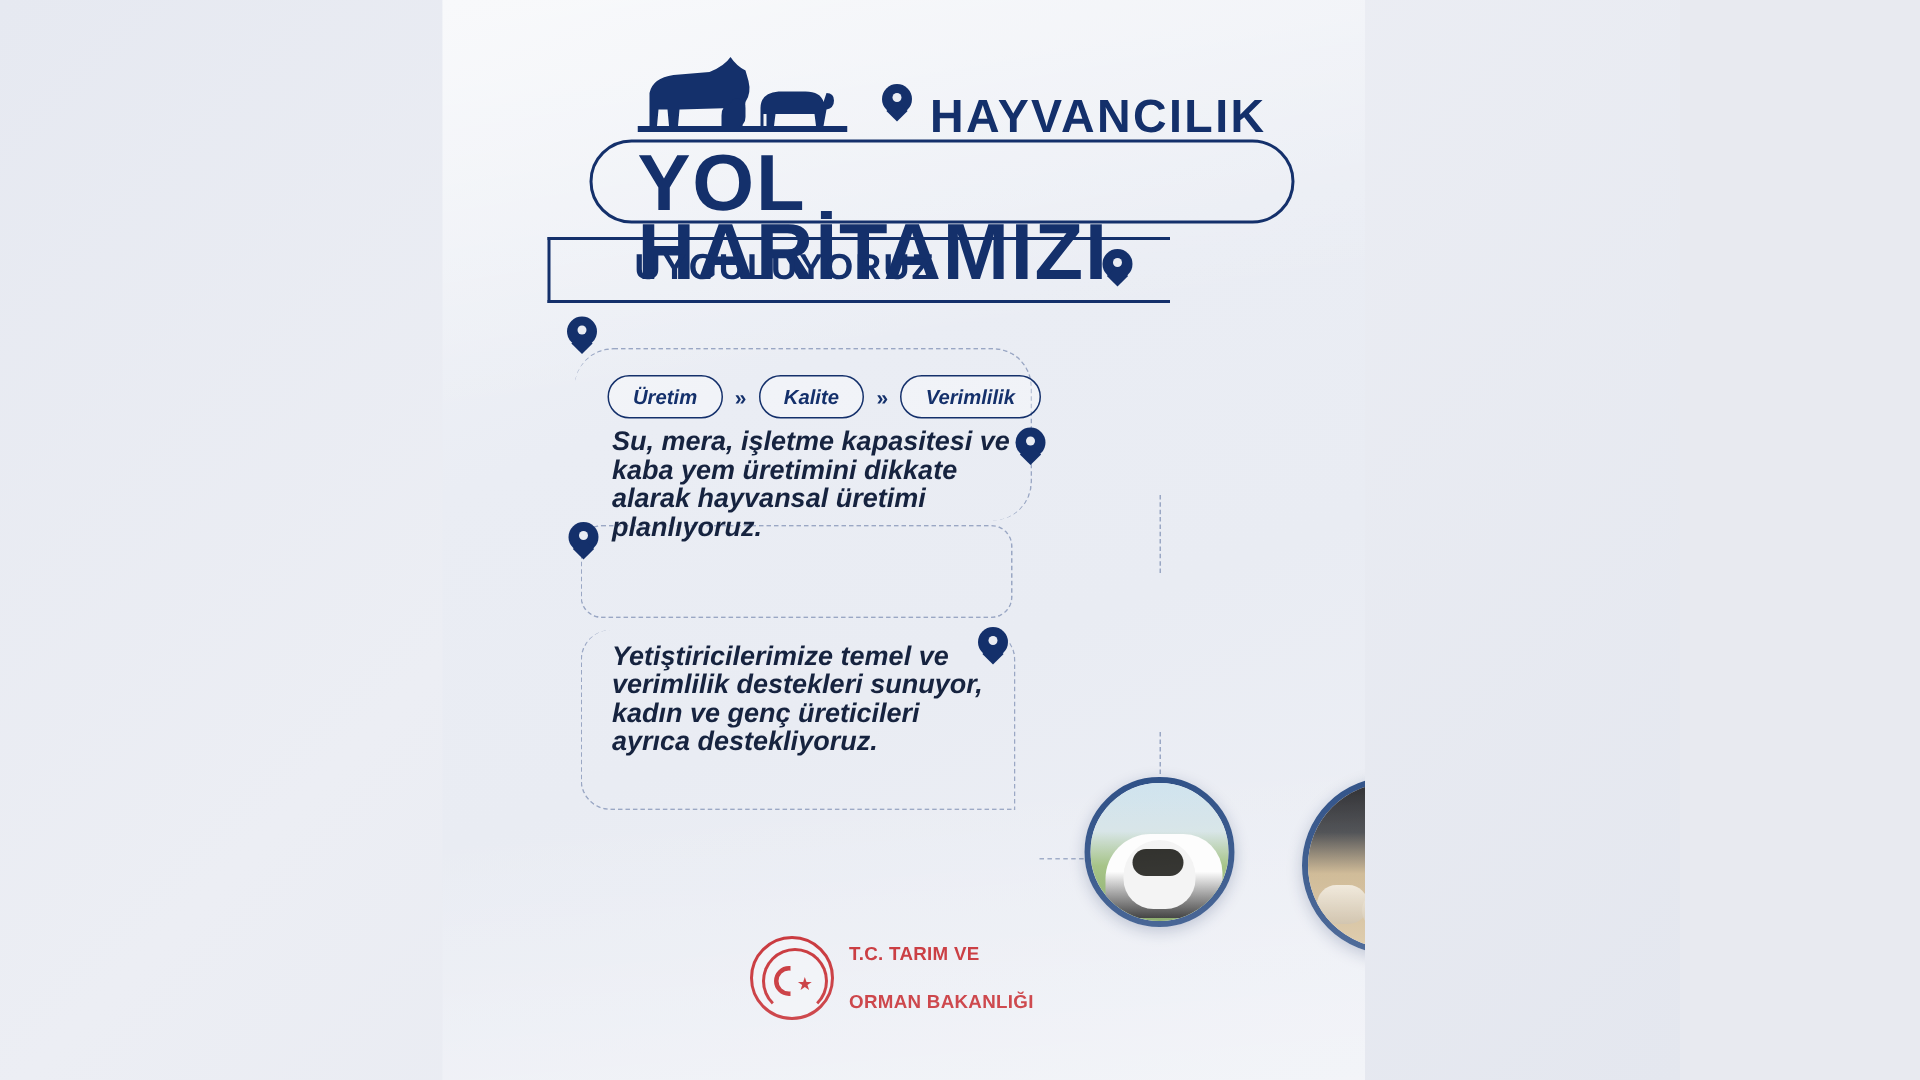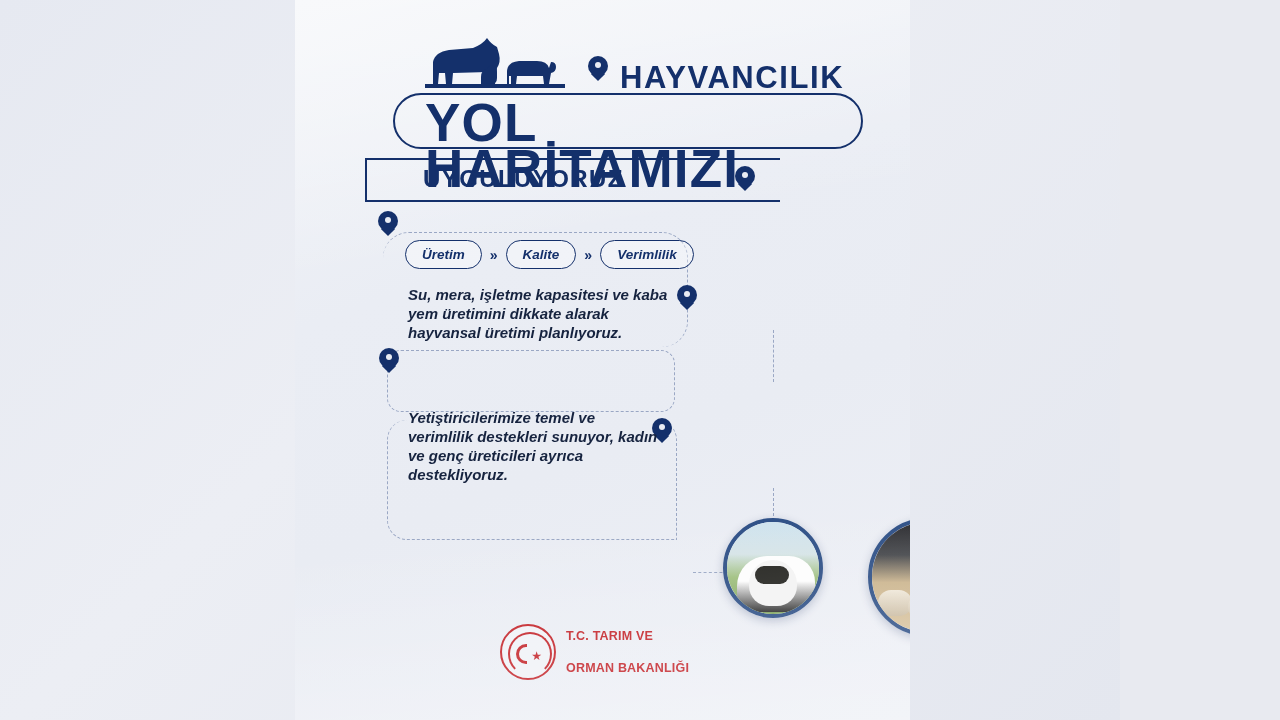--- a/index.html
+++ b/index.html
@@ -114,21 +114,21 @@
   .pin .dot {
     position:absolute; left: 7px; top: 6px;
     width: 6px; height: 6px; border-radius: 50%;
     background: #e9ecf3;
     z-index: 2;
   }
 
   
   .chips {
     position: absolute;
-    left: 110px; top: 240px;
+    left: 110px; top: 250px;
     display: flex; align-items: center; gap: 6px;
   }
   .chip {
     border: 1.6px solid #14306b;
     border-radius: 16px;
     padding: 6px 16px;
     font-size: 13.5px;
     font-weight: 700;
     font-style: italic;
     color: #14306b;
@@ -138,30 +138,30 @@
   .chev {
     font-size: 14px;
     color: #14306b;
     font-weight: 700;
     padding: 0 2px;
   }
 
   
   .tbox {
     position: absolute;
-    font-size: 15px;
+    font-size: 18px;
     line-height: 19px;
     font-style: italic;
     font-weight: 600;
     color: #16233f;
     white-space: pre-line;
   }
   #text-1 { left: 113px; top: 285px; width: 270px; }
   #text-2 { left: 113px; top: 358px; width: 230px; }
-  #text-3 { left: 113px; top: 408px; width: 255px; }
+  #text-3 { left: 113px; top: 428px; width: 255px; }
 
   
   .frame {
     position: absolute;
     border: 1.4px dashed #9aa7c4;
   }
   #frame-1 {
     left: 88px; top: 232px; width: 305px; height: 115px;
     border-radius: 26px 26px 26px 0;
     border-left: none; border-bottom: none;

